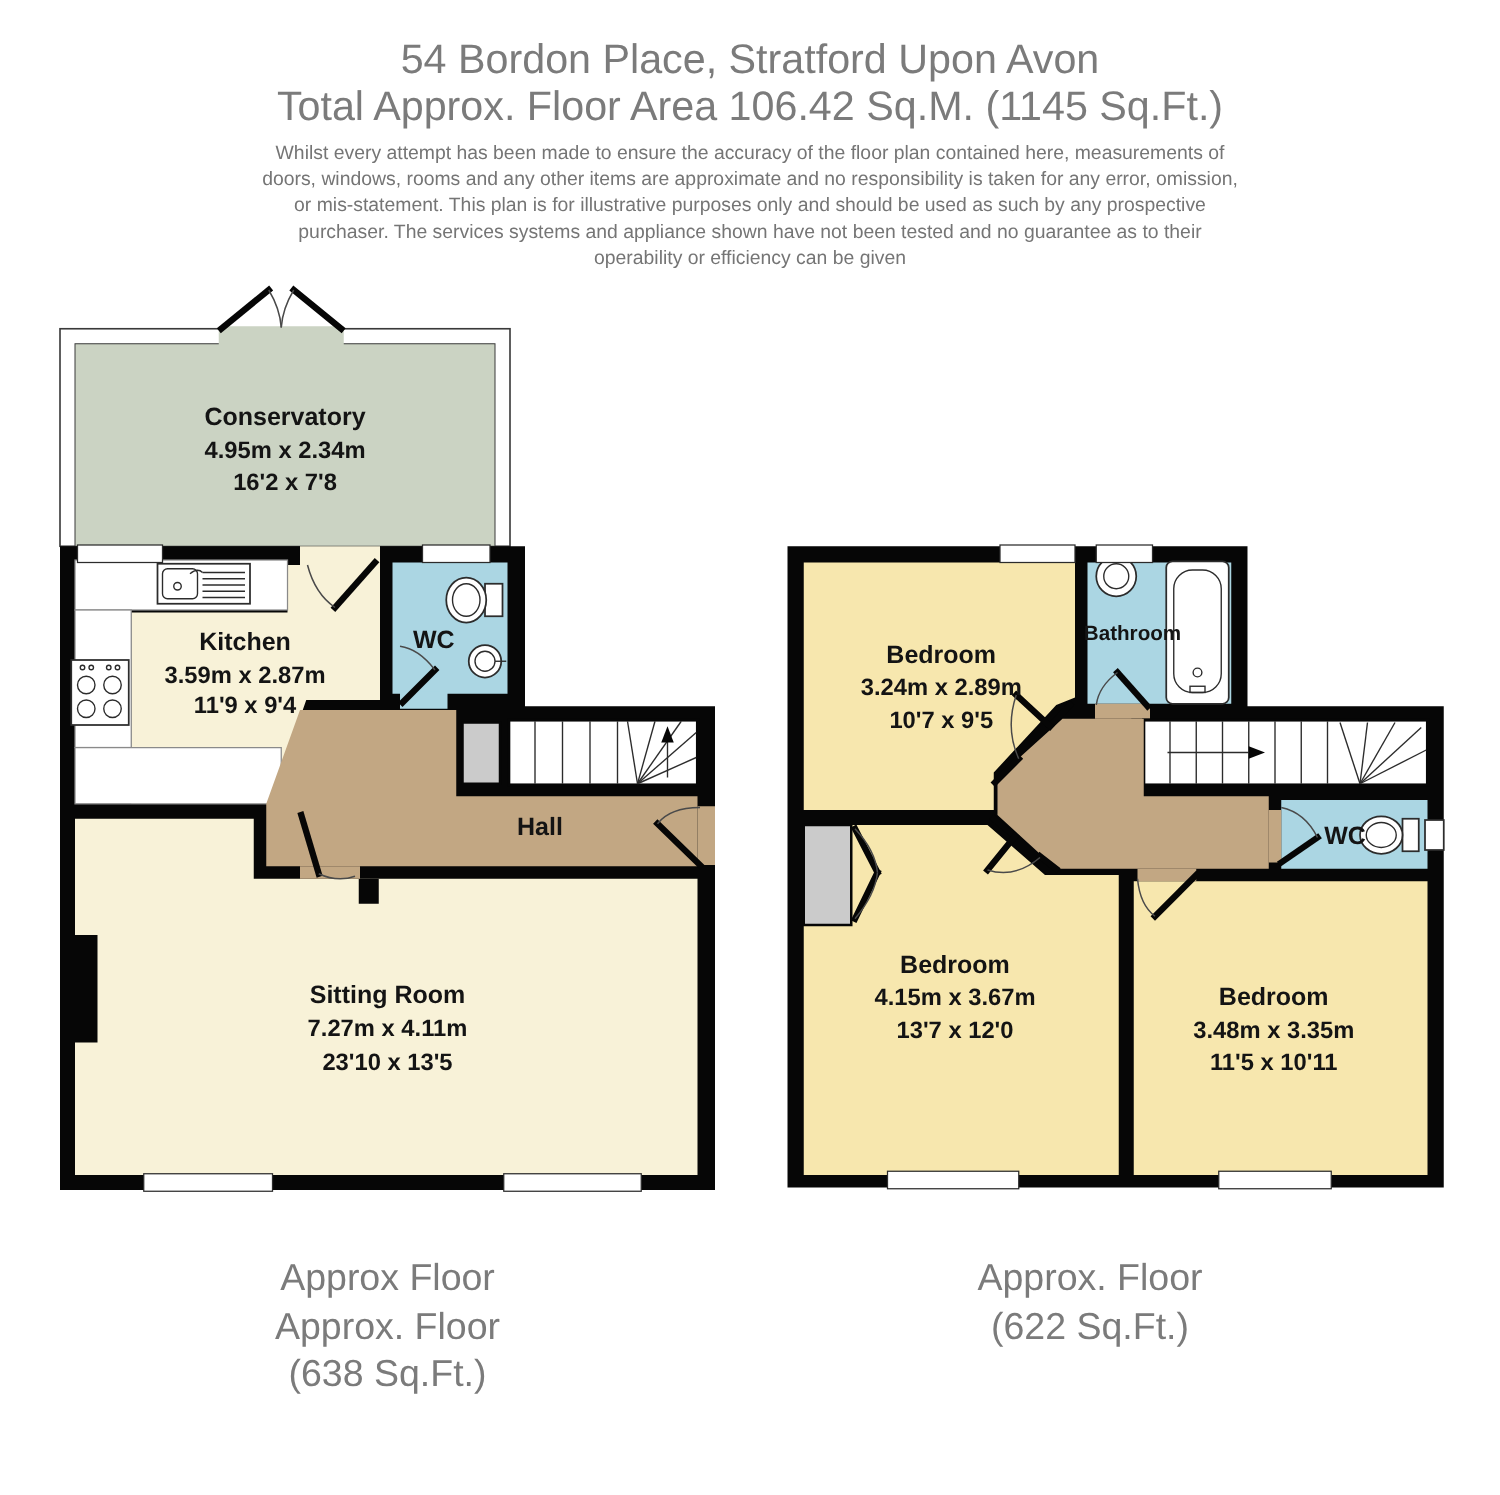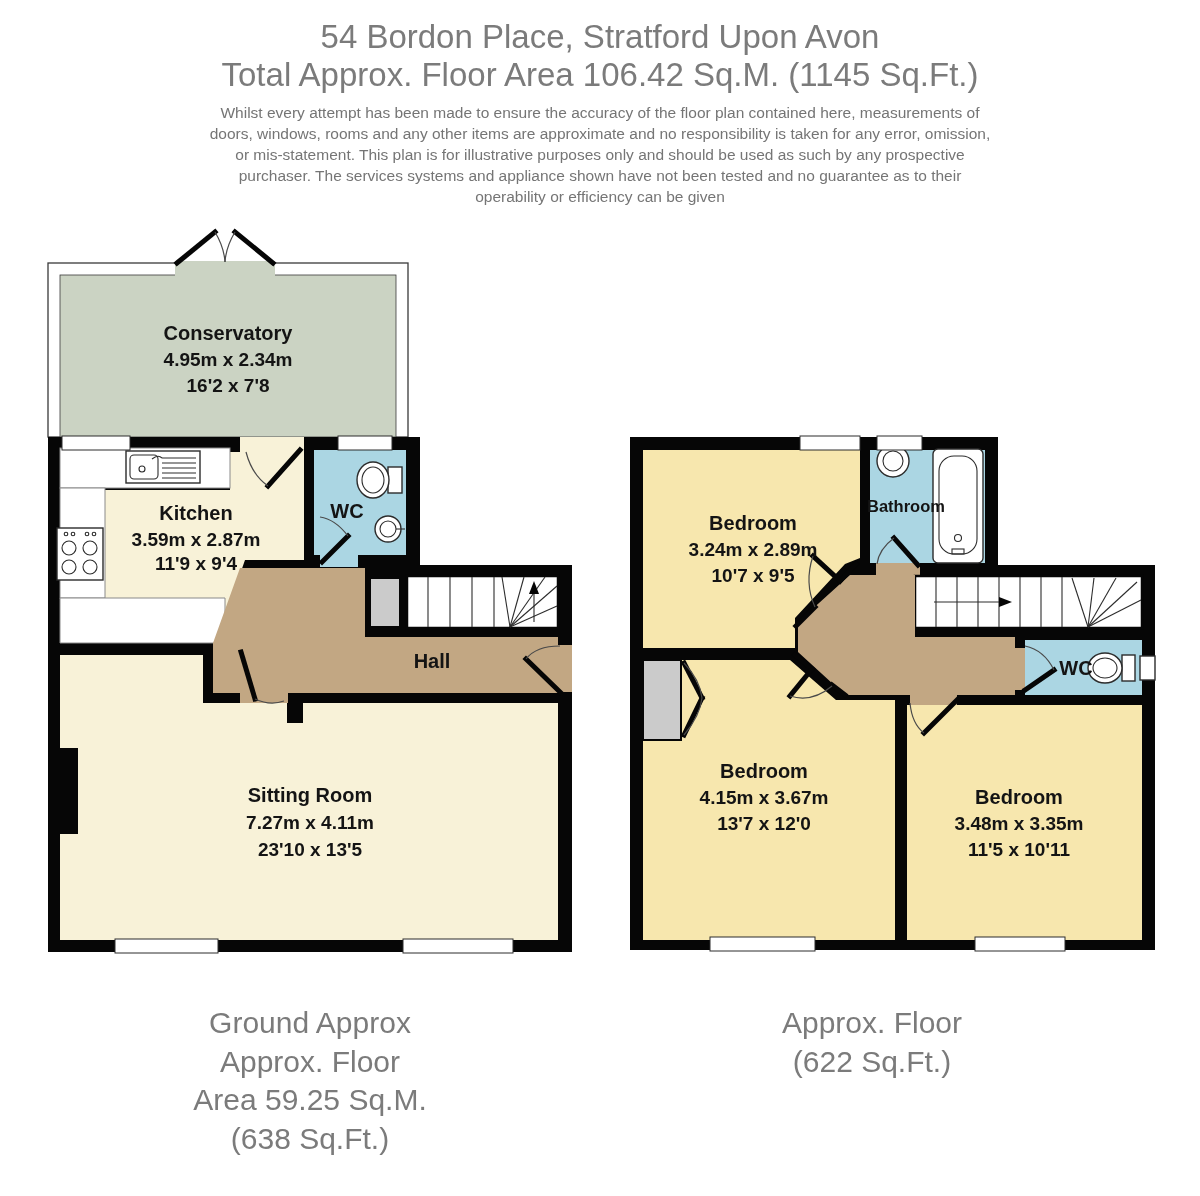--- a/index.html
+++ b/index.html
@@ -22,21 +22,21 @@
   .closet{stroke:#060606;stroke-width:2;}
   .room-name{font-family:"Liberation Sans",sans-serif;font-weight:bold;font-size:20px;fill:#141414;text-anchor:middle;}
   .room-dims{font-family:"Liberation Sans",sans-serif;font-weight:bold;font-size:19px;fill:#141414;text-anchor:middle;}
   .room-name-sm{font-family:"Liberation Sans",sans-serif;font-weight:bold;font-size:16.5px;fill:#141414;text-anchor:middle;}
 </style>
 </head>
 <body>
 
 <div id="page">
 
-  <div style="padding-top:18px;">
+  <div style="padding-top:28px;">
     <div class="title-line">54 Bordon Place, Stratford Upon Avon</div>
     <div class="title-line">Total Approx. Floor Area 106.42 Sq.M. (1145 Sq.Ft.)</div>
     <p id="disclaimer">Whilst every attempt has been made to ensure the accuracy of the floor plan contained here, measurements of doors, windows, rooms and any other items are approximate and no responsibility is taken for any error, omission, or mis-statement. This plan is for illustrative purposes only and should be used as such by any prospective purchaser. The services systems and appliance shown have not been tested and no guarantee as to their operability or efficiency can be given</p>
   </div>
 
   <svg class="plan" style="left:40px;top:225px;" width="570" height="740" viewBox="40 225 570 740">
 
     <rect class="frame" x="48" y="263" width="360" height="174"></rect>
     <rect x="60" y="275" width="336" height="162" stroke="#3a3a3a" stroke-width="0.8" fill="#cbd3c3"></rect>
     <rect x="175" y="261" width="100" height="15" fill="#cbd3c3"></rect>
@@ -234,23 +234,22 @@
     <text class="room-name" x="1076" y="675">WC</text>
     <text class="room-name" x="764" y="778">Bedroom</text>
     <text class="room-dims" x="764" y="804">4.15m x 3.67m</text>
     <text class="room-dims" x="764" y="830">13'7 x 12'0</text>
     <text class="room-name" x="1019" y="804">Bedroom</text>
     <text class="room-dims" x="1019" y="830">3.48m x 3.35m</text>
     <text class="room-dims" x="1019" y="856">11'5 x 10'11</text>
   </svg>
 
   <div class="floor-caption" style="left:60px;top:1004px;">
-    <div>Ground Approx</div>
+    <div>Approx Floor</div>
     <div>Approx. Floor</div>
-    <div>Area 59.25 Sq.M.</div>
     <div>(638 Sq.Ft.)</div>
   </div>
   <div class="floor-caption" style="left:622px;top:1004px;">
     <div>Approx. Floor</div>
     <div>(622 Sq.Ft.)</div>
   </div>
 
 </div>
 
 </body></html>

